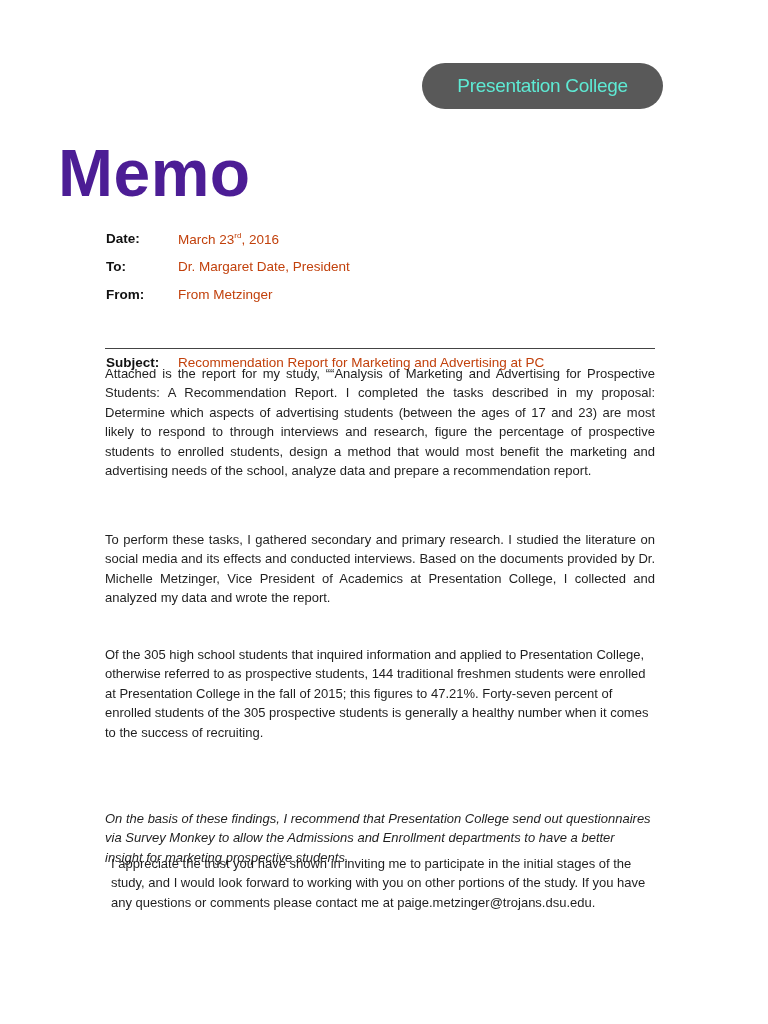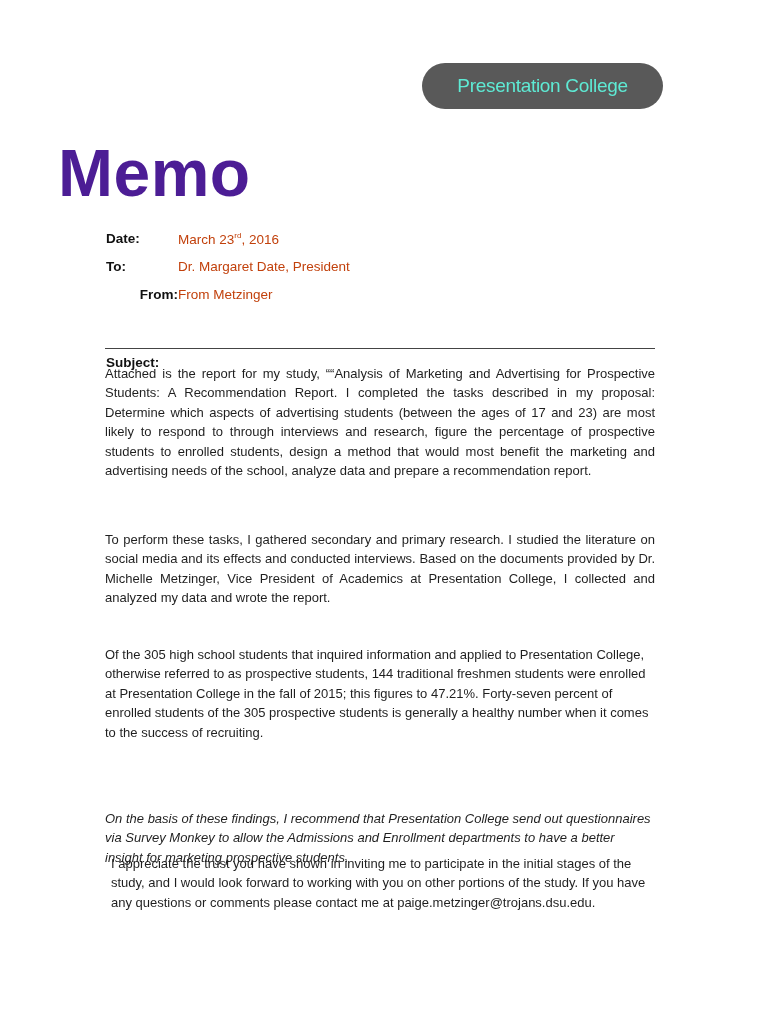--- a/index.html
+++ b/index.html
@@ -32,27 +32,28 @@
 <div class="hdr-row" style="top:231px;">
   <span class="hdr-label">Date:</span>
   <span class="hdr-value"><span>March 23</span><sup>rd</sup><span>, 2016</span></span>
 </div>
 
 <div class="hdr-row" style="top:252px;margin-top:7px;">
   <span class="hdr-label">To:</span>
   <span class="hdr-value">Dr. Margaret Date, President</span>
 </div>
 
-<div class="hdr-row" style="top:287px;text-align:right;">
+<div class="hdr-row" style="top:287px;">
   <span class="hdr-label">From:</span>
   <span class="hdr-value">From Metzinger</span>
 </div>
 
 <div class="hdr-row" style="top:315px;margin-top:40px;">
   <span class="hdr-label">Subject:</span>
+  <span class="hdr-value">Recommendation Report for Marketing and Advertising at PC</span>
 </div>
 
 <div class="rule"></div>
 
 <p class="para justify" style="top:364px;">Attached is the report for my study, ““Analysis of Marketing and Advertising for Prospective Students: A Recommendation Report. I completed the tasks described in my proposal: Determine which aspects of advertising students (between the ages of 17 and 23) are most likely to respond to through interviews and research, figure the percentage of prospective students to enrolled students, design a method that would most benefit the marketing and advertising needs of the school, analyze data and prepare a recommendation report.</p>
 <p class="para justify" style="top:530px;">To perform these tasks, I gathered secondary and primary research. I studied the literature on social media and its effects and conducted interviews. Based on the documents provided by Dr. Michelle Metzinger, Vice President of Academics at Presentation College, I collected and analyzed my data and wrote the report.</p>
 <p class="para" style="top:645px;">Of the 305 high school students that inquired information and applied to Presentation College, otherwise referred to as prospective students, 144 traditional freshmen students were enrolled at Presentation College in the fall of 2015; this figures to 47.21%. Forty-seven percent of enrolled students of the 305 prospective students is generally a healthy number when it comes to the success of recruiting.</p>
 <p class="para" style="top:809px;font-style:italic;">On the basis of these findings, I recommend that Presentation College send out questionnaires via Survey Monkey to allow the Admissions and Enrollment departments to have a better insight for marketing prospective students.</p>
 <p class="para" style="top:854px;margin-left:6px;">I appreciate the trust you have shown in inviting me to participate in the initial stages of the study, and I would look forward to working with you on other portions of the study. If you have any questions or comments please contact me at paige.metzinger@trojans.dsu.edu.</p>
 

